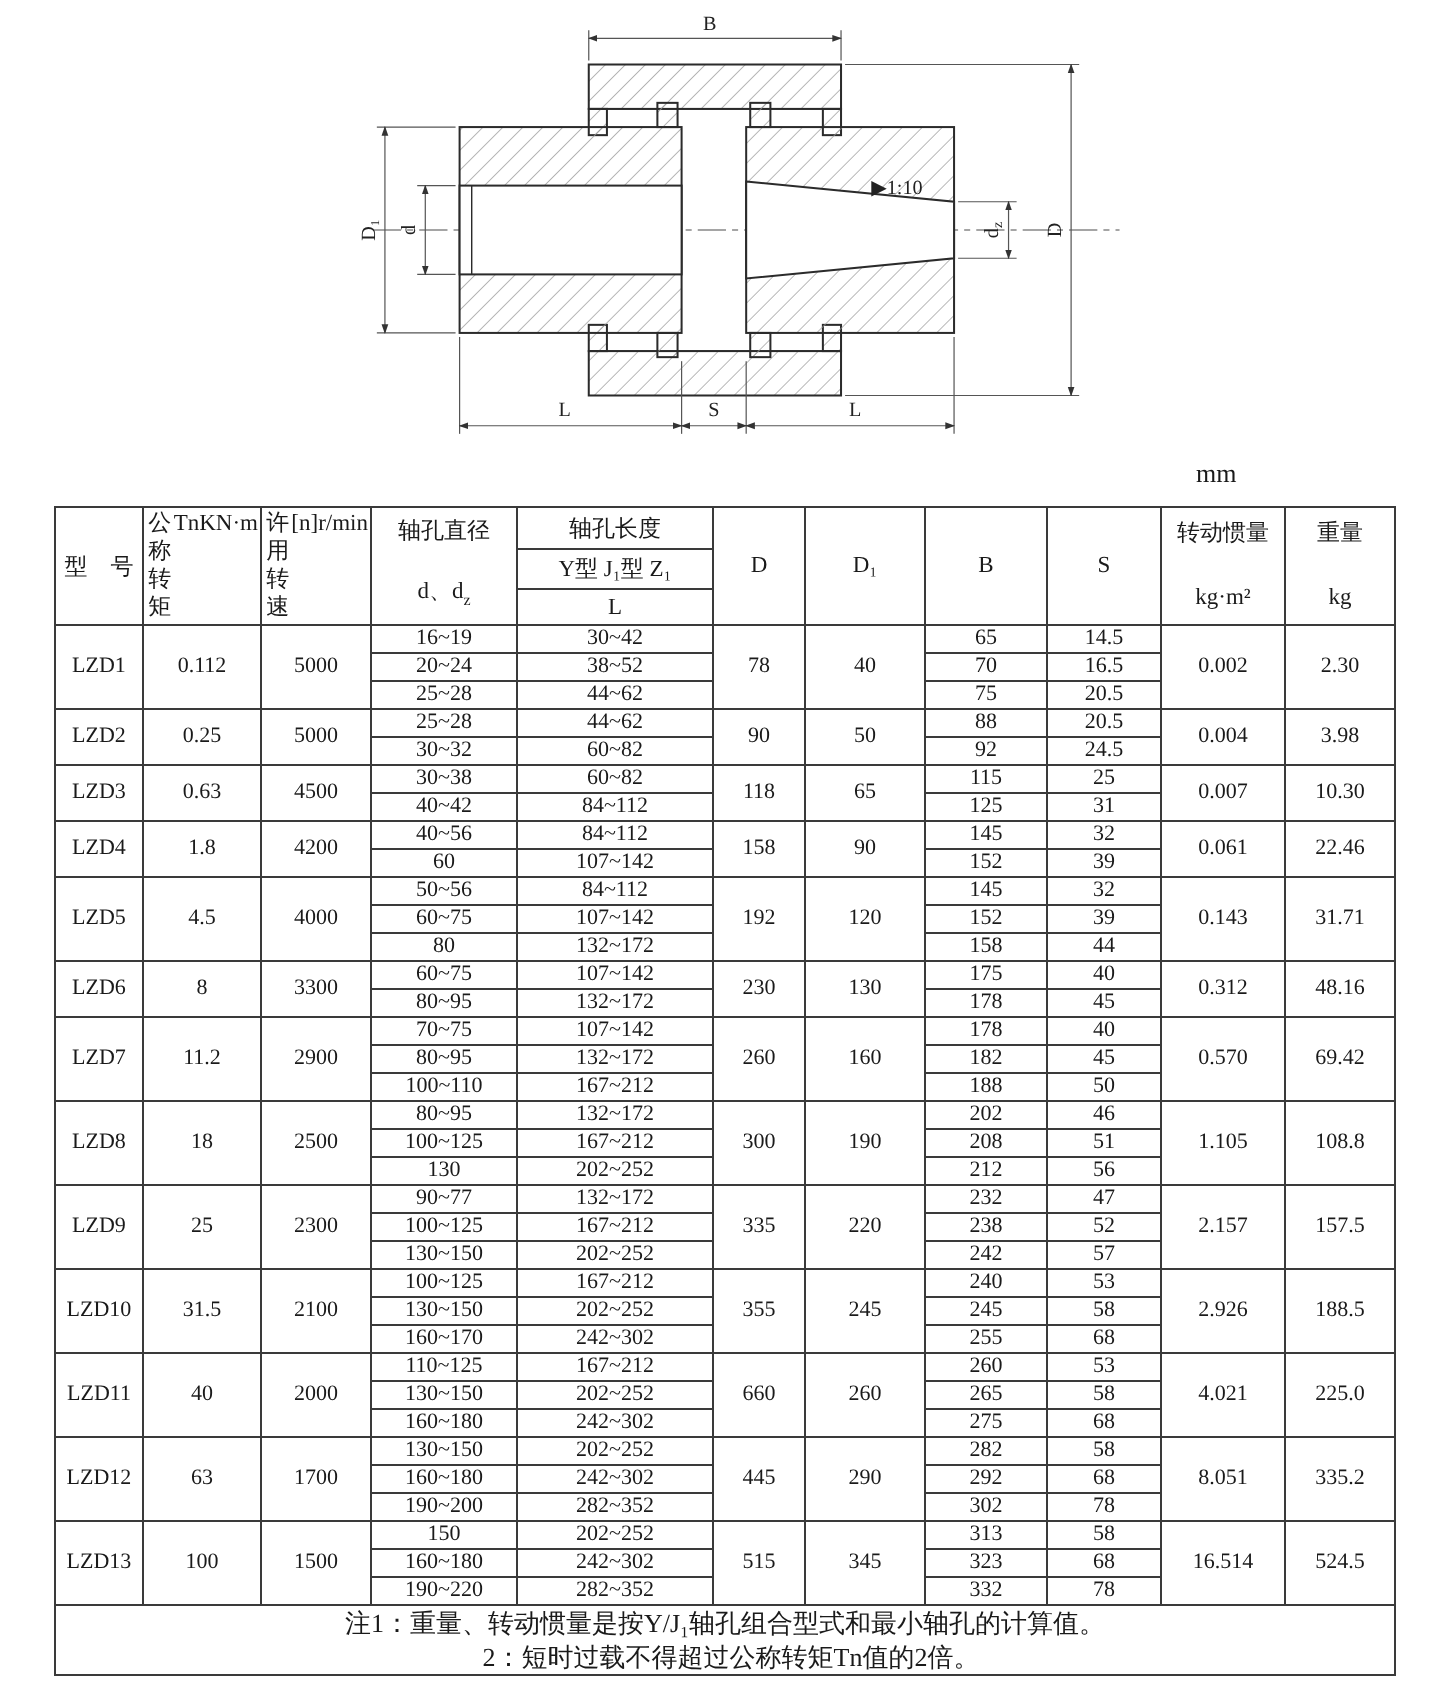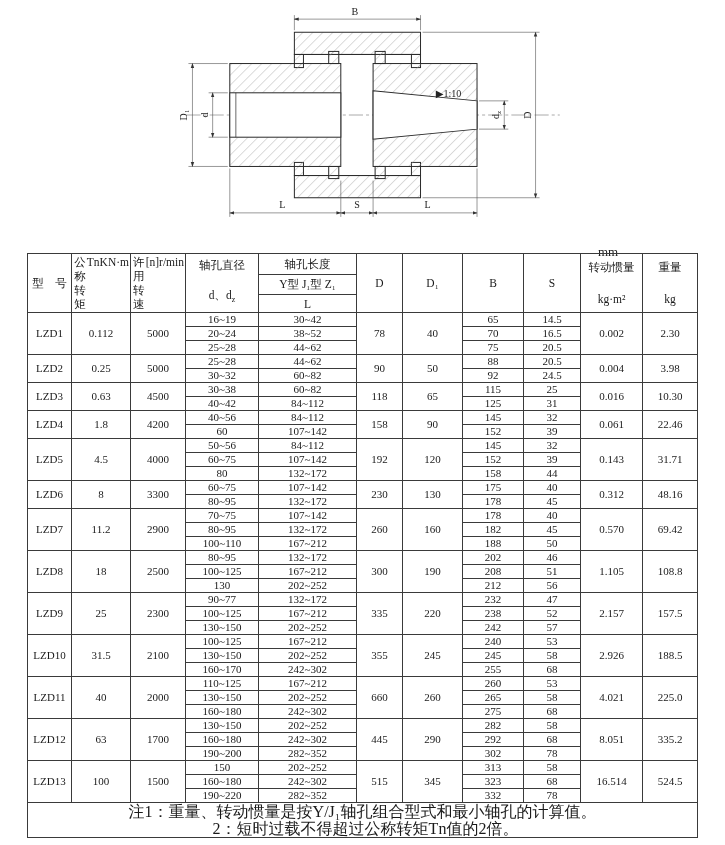--- a/index.html
+++ b/index.html
@@ -2,34 +2,34 @@
 <html><head>
 <meta charset="utf-8">
 <style>
   html,body{margin:0;padding:0;background:#fff;}
   .page{position:relative;width:725px;height:845px;background:#fff;overflow:hidden;
         font-family:"Liberation Serif","DejaVu Serif",serif;color:#1a1a1a;}
   .drawing-wrap{position:absolute;top:4px;left:128px;width:470px;height:222px;}
   .title-row{position:absolute;top:228px;left:0;width:100%;height:22px;}
   .doc-title{display:block;text-align:center;font-family:"Liberation Sans","DejaVu Sans",sans-serif;
              font-weight:bold;font-size:15px;letter-spacing:1px;}
-  .unit-label{position:absolute;top:16px;left:598px;font-size:13px;}
+  .unit-label{position:absolute;top:1px;left:598px;font-size:13px;}
   table.params{position:absolute;top:253px;left:27px;border-collapse:collapse;table-layout:fixed;
                width:670px;font-size:11px;}
   table.params th,table.params td{border:1px solid #3a3a3a;text-align:center;vertical-align:middle;
                padding:0 1px;font-weight:normal;}
   thead th{font-size:11.5px;}
   thead .hline{line-height:14px;}
   .stack{display:flex;justify-content:center;}
   .spread{display:flex;flex-direction:column;justify-content:space-evenly;height:52px;gap:15px;}
   tbody td{height:13px;line-height:13px;}
   tr.hrow1 th{height:20px;}
   tr.hrow2 th{height:19px;}
   tr.hrow3 th{height:17px;}
-  td.notes{text-align:left;font-size:16px;padding:3px 6px 5px 10px;line-height:17px;}
+  td.notes{text-align:left;font-size:13px;padding:3px 6px 5px 10px;line-height:17px;}
   td.notes .note2{padding-left:6px;}
   sub{font-size:8px;}
 </style>
 </head>
 <body>
 
 <div class="page">
 
   <div class="drawing-wrap">
     <svg viewBox="0 0 460 220" width="470" height="222">
@@ -239,21 +239,21 @@
         <tr>
           <td rowspan="2">LZD3</td>
           <td rowspan="2">0.63</td>
           <td rowspan="2">4500</td>
           <td>30~38</td>
           <td>60~82</td>
           <td rowspan="2">118</td>
           <td rowspan="2">65</td>
           <td>115</td>
           <td>25</td>
-          <td rowspan="2">0.016</td>
+          <td rowspan="2">0.007</td>
           <td rowspan="2">10.30</td>
         </tr>
         <tr>
           <td>40~42</td>
           <td>84~112</td>
           <td>125</td>
           <td>31</td>
         </tr>
         <tr>
           <td rowspan="2">LZD4</td>

